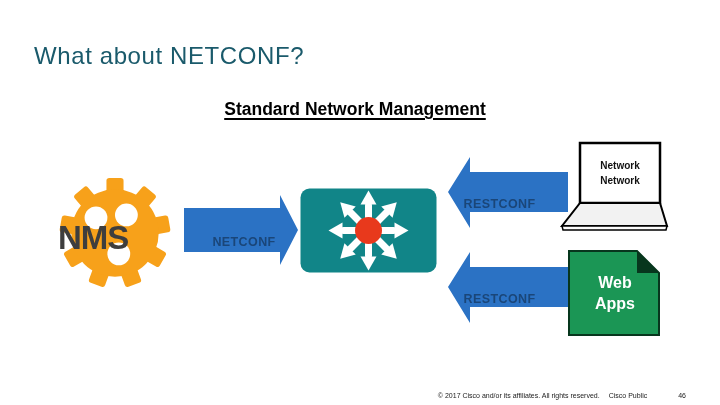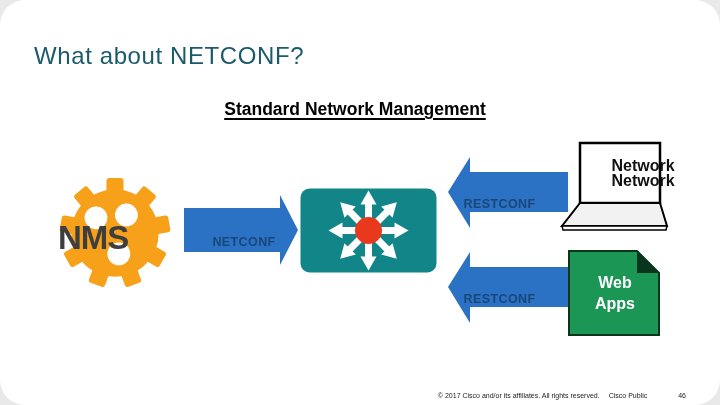--- a/index.html
+++ b/index.html
@@ -1,19 +1,18 @@
 <!DOCTYPE html>
 <html style="--color-title-teal: #1A5A6B; --color-heading-black: #000000; --color-gear-orange: #F7A11A; --color-nms-text: #3E3E3E; --color-arrow-blue: #2B72C4; --color-arrow-text-navy: #1A4679; --color-device-teal: #118588; --color-device-center-red: #E8391C; --color-web-apps-green: #1B9655; --color-web-apps-fold: #07361D; --color-footer-text: #1A1A1A;"><head>
 <meta charset="utf-8">
 <style>
   html,body{margin:0;padding:0;background:#e9e9e9;}
   .slide{
     position:relative;width:720px;height:405px;background:#ffffff;overflow:hidden;
     font-family:"Liberation Sans",sans-serif;
-    border-radius:25px;
   }
   
   .slide-title{
     position:absolute;left:34px;top:42px;font-size:24px;letter-spacing:.6px;
     color:var(--color-title-teal,#1A5A6B);font-weight:400;
   }
   
   .section-heading{
     position:absolute;left:0;right:10px;top:99px;text-align:center;
     font-size:17.5px;font-weight:bold;color:var(--color-heading-black,#000);
@@ -49,21 +48,21 @@
   .device-arrow{fill:#ffffff;}
   .device-center{fill:var(--color-device-center-red,#E8391C);}
   
   .laptop-svg{left:558px;top:140px;width:112px;height:92px;}
   .laptop-screen{fill:#ffffff;stroke:#000;stroke-width:2.5;}
   .laptop-base{fill:#f2f2f2;stroke:#000;stroke-width:2;}
   .laptop-edge{fill:#fbfbfb;stroke:#000;stroke-width:1.5;}
   .engineer-label{
     left:580px;top:143px;width:80px;height:60px;
     display:flex;flex-direction:column;align-items:center;justify-content:center;
-    font-size:16px;line-height:15px;font-weight:bold;color:#111;text-align:center;margin-left:23px;
+    font-size:10px;line-height:15px;font-weight:bold;color:#111;text-align:center;
   }
   
   .webapps-svg{left:566px;top:248px;width:98px;height:90px;}
   .webapps-body{fill:var(--color-web-apps-green,#1B9655);stroke:var(--color-web-apps-fold,#07361D);stroke-width:2;}
   .webapps-fold{fill:var(--color-web-apps-fold,#07361D);}
   .webapps-label{
     left:568px;top:272px;width:94px;text-align:center;
     font-size:16px;line-height:21px;font-weight:bold;color:#ffffff;
   }
   

